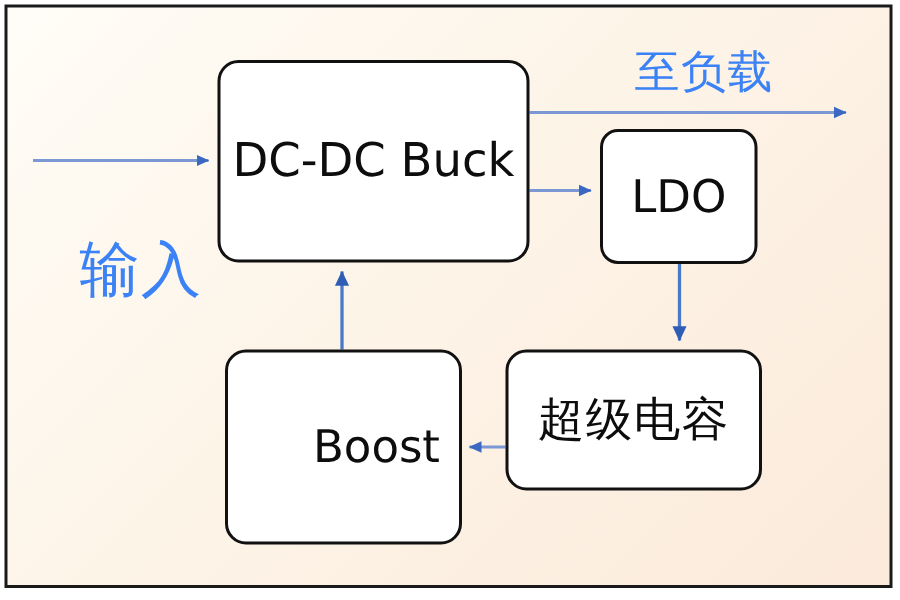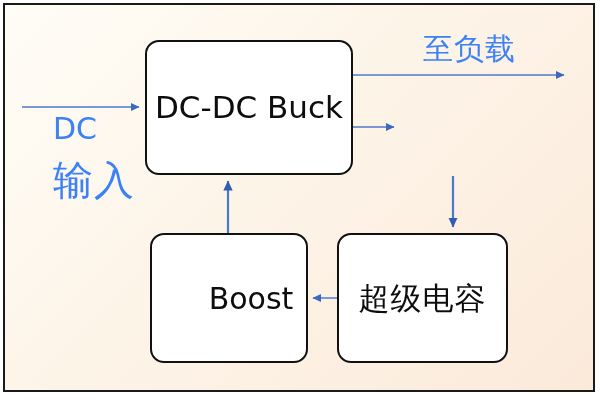--- a/index.html
+++ b/index.html
@@ -84,21 +84,21 @@
     width: 158px;
     height: 130px;
     padding-left: 44px;
   }
   #node-boost .node-label { font-size: 30px; }
 
   #node-supercap {
     left: 337px;
     top: 233px;
     width: 171px;
-    height: 130px;
+    height: 94px;
   }
   #node-supercap .node-label { font-size: 31px; letter-spacing: 1px; }
 
   
   .free-label {
     position: absolute;
     color: #3b82f6;
     white-space: nowrap;
     line-height: 1.15;
   }
@@ -168,28 +168,30 @@
 
     <g>
       <line x1="228" y1="233" x2="228" y2="181" stroke="#4a79c9" stroke-width="2.2" marker-end="url(#arrow-u)"></line>
     </g>
   </svg>
 
   <div class="node" id="node-buck">
     <span class="node-label">DC-DC Buck</span>
   </div>
 
+  <div class="node" id="node-ldo">
+    <span class="node-label">LDO</span>
+  </div>
 
   <div class="node" id="node-boost">
     <span class="node-label">Boost</span>
   </div>
 
   <div class="node" id="node-supercap">
     <span class="node-label">超级电容</span>
   </div>
 
   <div class="free-label" id="label-to-load">至负载</div>
 
-  <div class="free-label" id="label-dc">DC</div>
 
   <div class="free-label" id="label-dc-input">输入</div>
 
 </div>
 
 </body></html>

